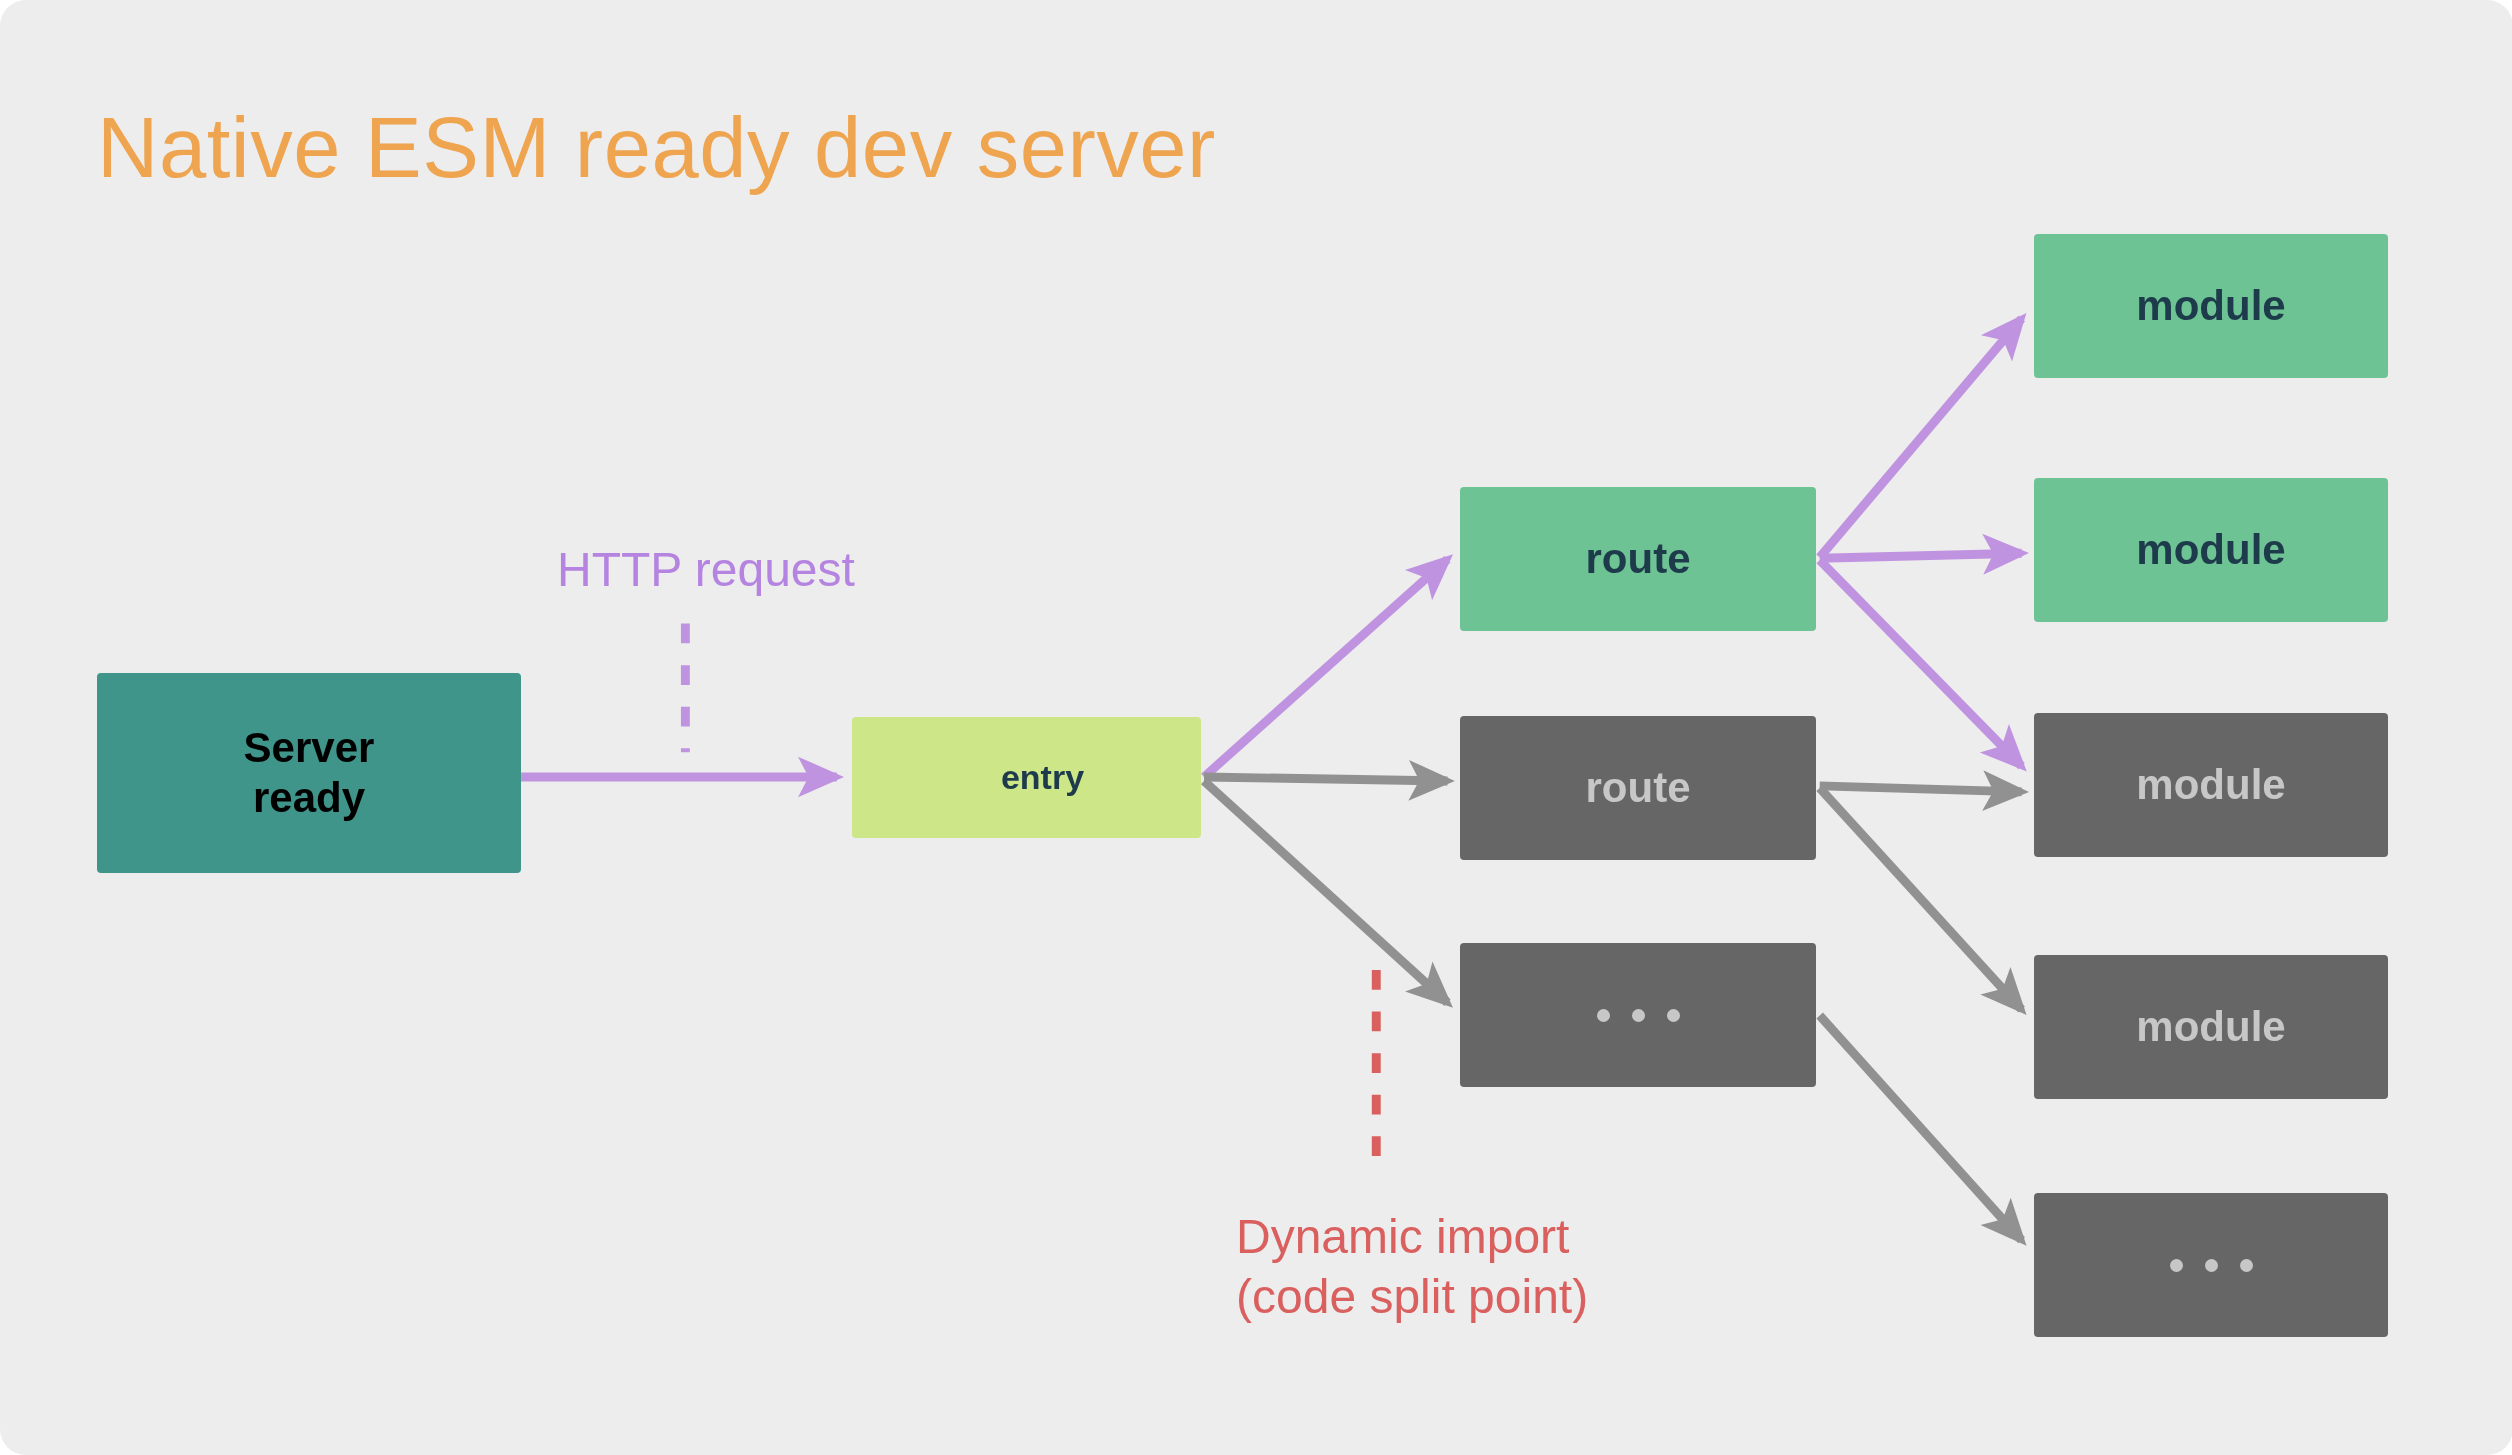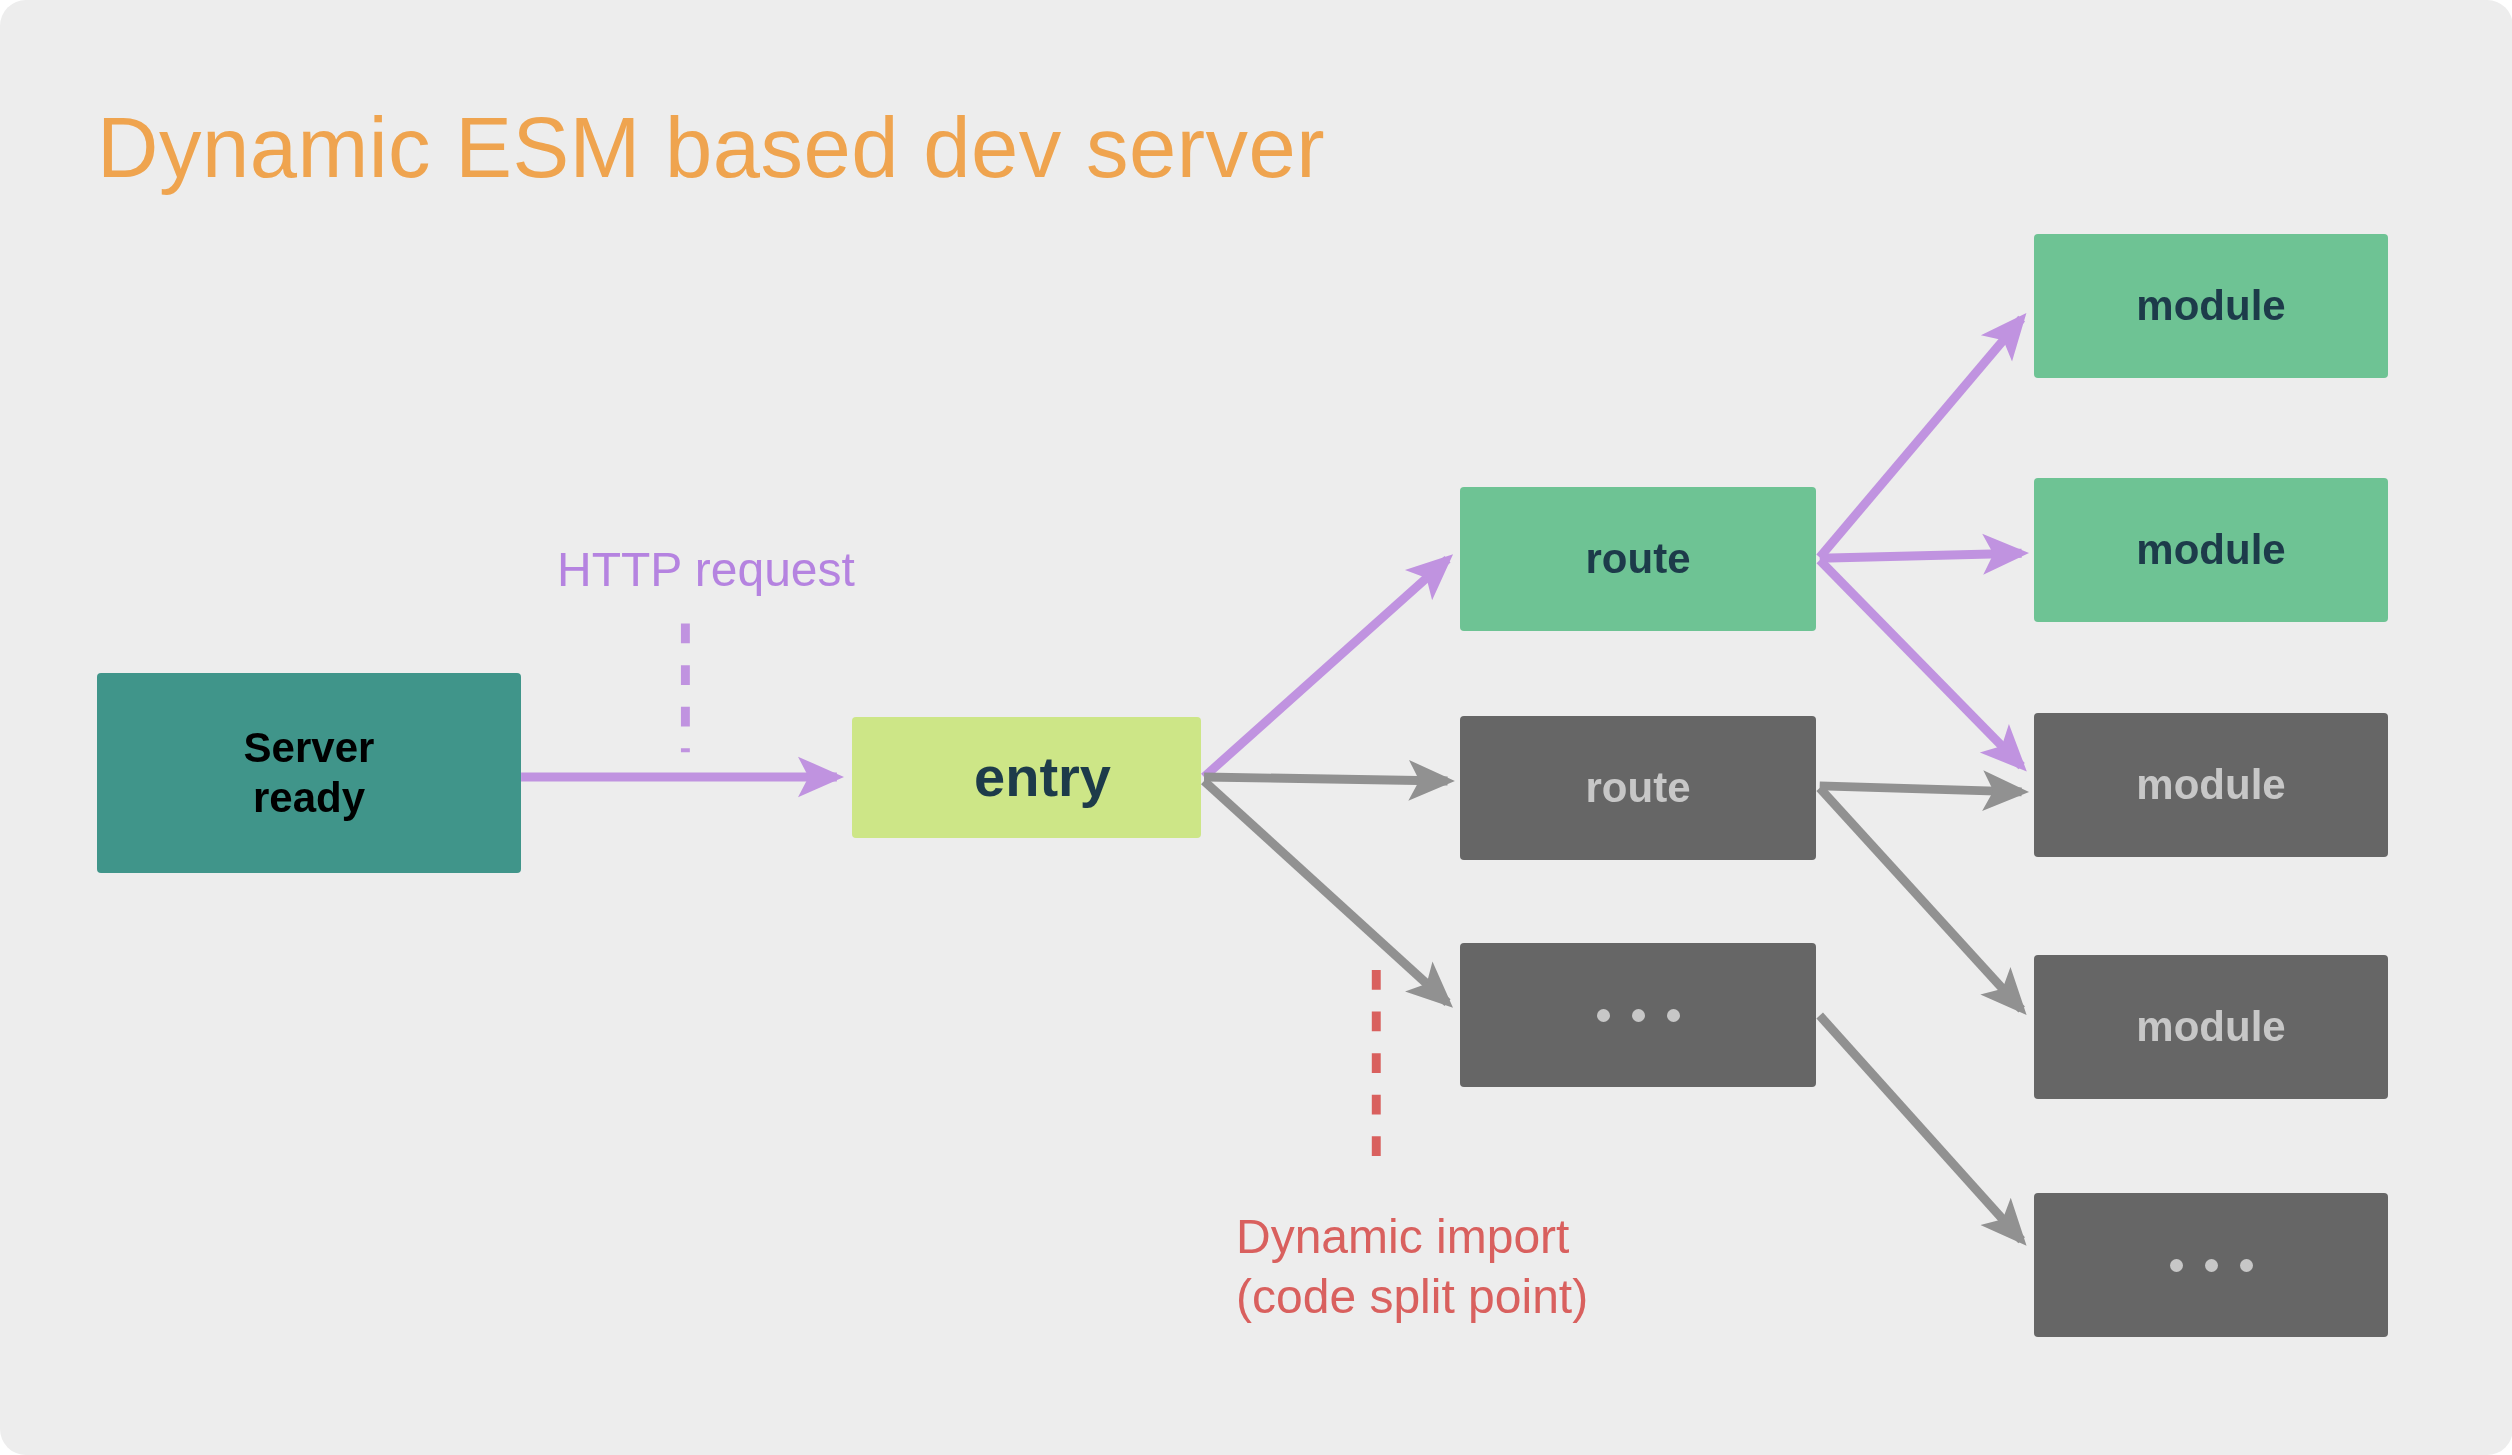--- a/index.html
+++ b/index.html
@@ -54,21 +54,21 @@
   .node-teal {
     background: #40958a;
     color: #000000;
     font-weight: bold;
     font-size: 42px;
   }
   .node-lime {
     background: #cde687;
     color: #1d3b4a;
     font-weight: bold;
-    font-size: 56px;
+    font-size: 34px;
     padding-left: 32px;
   }
   .node-green {
     background: #6ec394;
     color: #1d3b4a;
     font-weight: bold;
     font-size: 42px;
   }
   .node-gray {
     background: #666666;
@@ -96,21 +96,21 @@
     white-space: pre;
   }
   .label-http { color: #b583e0; left: 557px; top: 540px; }
   .label-dynamic { color: #d9605e; left: 1220px; top: 1207px; margin-left: 16px; }
 </style>
 </head>
 <body>
 
 <div id="canvas">
 
-  <div class="title">Dynamic ESM based dev server</div>
+  <div class="title">Native ESM ready dev server</div>
 
   <svg id="svg-layer" viewBox="0 0 2538 1470" xmlns="http://www.w3.org/2000/svg">
     <defs>
       <marker id="arrow-purple" viewBox="0 0 10 10" refX="8.4" refY="5" markerWidth="5.2" markerHeight="5.2" orient="auto-start-reverse">
         <path d="M 0 0.6 L 10 5 L 0 9.4 L 2.3 5 Z" fill="#c093e0"></path>
       </marker>
       <marker id="arrow-gray" viewBox="0 0 10 10" refX="8.4" refY="5" markerWidth="5.2" markerHeight="5.2" orient="auto-start-reverse">
         <path d="M 0 0.6 L 10 5 L 0 9.4 L 2.3 5 Z" fill="#919191"></path>
       </marker>
     </defs>

